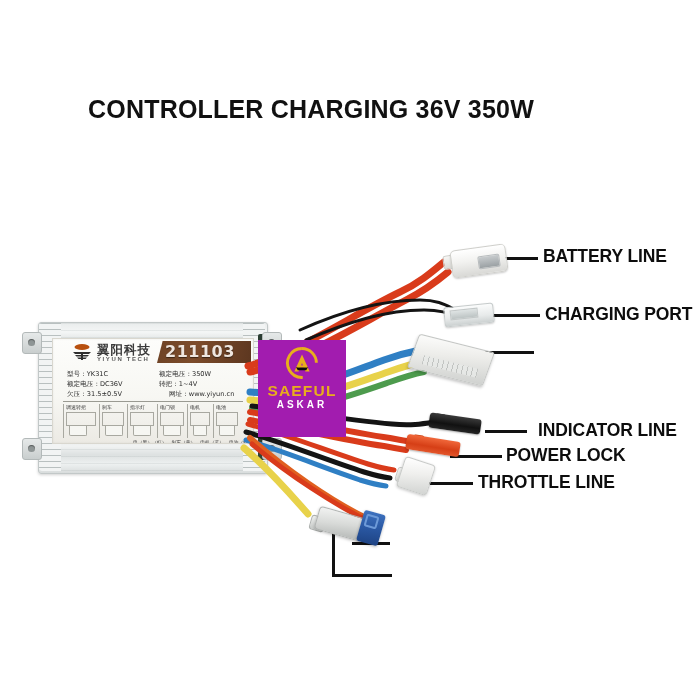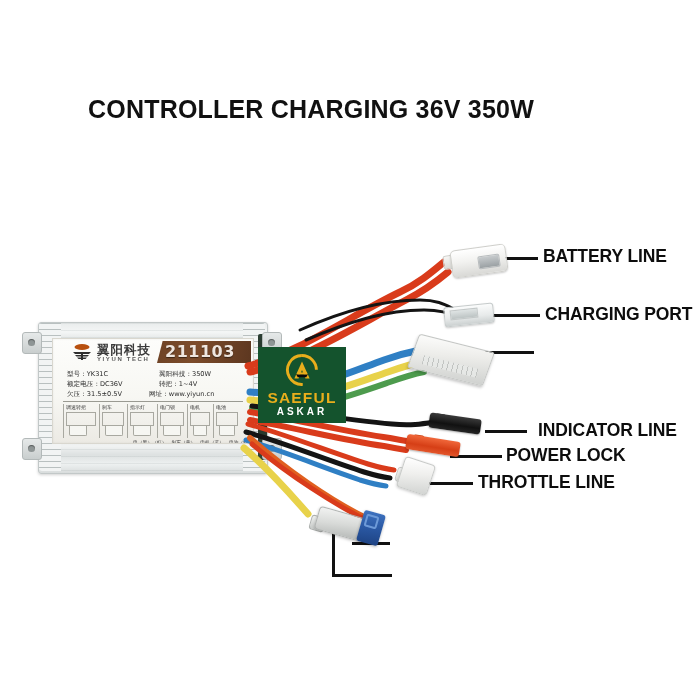--- a/index.html
+++ b/index.html
@@ -146,21 +146,21 @@
   .spec{
     position:absolute;
     font-size:6.6px;color:#2b2b2b;white-space:nowrap;
     font-family:"DejaVu Sans", sans-serif;
   }
   .spec-l1{left:14px;top:31px;}
   .spec-l2{left:14px;top:41px;}
   .spec-l3{left:14px;top:51px;}
   .spec-r1{left:106px;top:31px;}
   .spec-r2{left:106px;top:41px;}
-  .spec-r3{left:96px;top:51px;}
+  .spec-r3{left:116px;top:51px;}
 
   
   .termbox{
     position:absolute;left:10px;top:62px;width:180px;height:38px;
     border-top:1px solid #9a9a92;
   }
   .termgroup{
     position:absolute;top:2px;height:34px;
     border-left:1px solid #a8a8a0;
   }
@@ -180,22 +180,22 @@
     border-radius:0 0 2px 2px;
   }
   .termfoot{
     position:absolute;left:80px;top:100px;
     font-size:4.8px;color:#444;white-space:nowrap;
     font-family:"DejaVu Sans", sans-serif;
   }
 
   
   .watermark{
-    position:absolute;left:258px;top:347px;width:88px;height:76px;
-    background:#14532d;
+    position:absolute;left:258px;top:340px;width:88px;height:97px;
+    background:#a21caf;
     z-index:40;
   }
   .wm-mark{position:absolute;left:27px;top:6px;width:34px;height:34px;}
   .wm-saeful{
     position:absolute;left:0;top:42px;width:88px;text-align:center;
     font-size:15.5px;font-weight:bold;color:#e8ae1c;letter-spacing:1.2px;
   }
   .wm-askar{
     position:absolute;left:0;top:59px;width:88px;text-align:center;
     font-size:10px;font-weight:bold;color:#ffffff;letter-spacing:3px;
@@ -399,21 +399,21 @@
       <div class="brand-cn">翼阳科技</div>
       <div class="brand-en">
         <span>YIYUN</span>
         <span>TECH</span>
       </div>
       <div class="serial">211103</div>
 
       <div class="spec spec-l1">型号：YK31C</div>
       <div class="spec spec-l2">额定电压：DC36V</div>
       <div class="spec spec-l3">欠压：31.5±0.5V</div>
-      <div class="spec spec-r1">翼阳科技：350W</div>
+      <div class="spec spec-r1">额定电压：350W</div>
       <div class="spec spec-r2">转把：1~4V</div>
       <div class="spec spec-r3">网址：www.yiyun.cn</div>
 
       <div class="termbox">
         <div class="termgroup" style="left:0px;width:34px;">
           <div class="cap">调速转把</div>
           <div class="pinbox" style="width:28px;"></div>
           <div class="plug"></div>
         </div>
         <div class="termgroup" style="left:36px;width:26px;">

